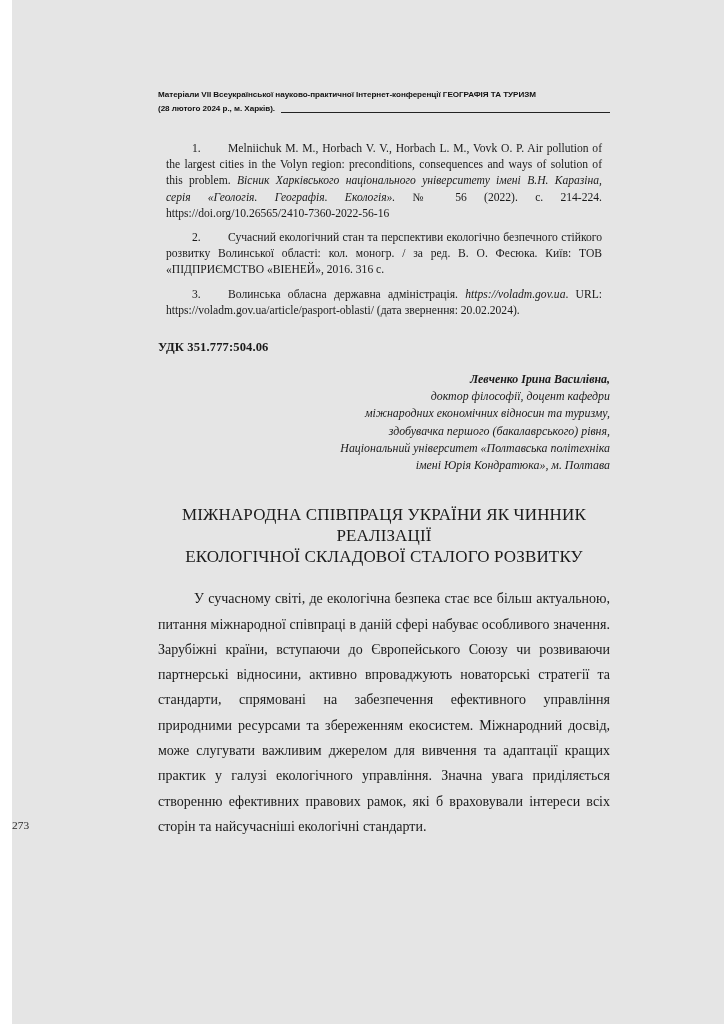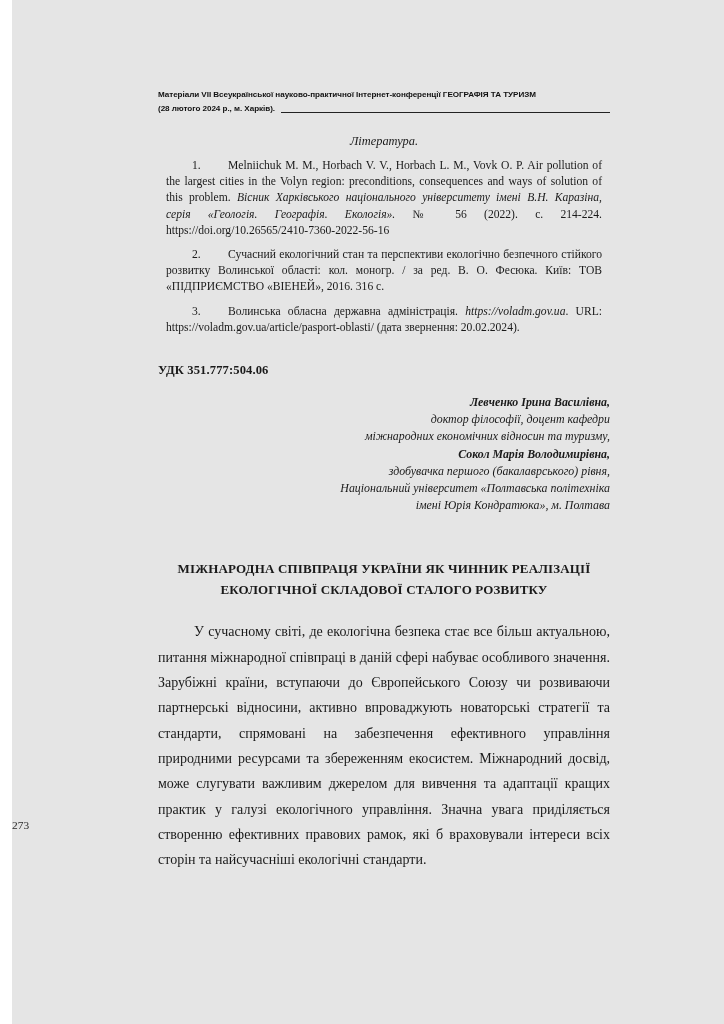--- a/index.html
+++ b/index.html
@@ -80,45 +80,45 @@
   .ref-item .num {
     display: inline-block;
     width: 62px;
     text-indent: 26px;
   }
   .ref-item i {
     font-style: italic;
   }
 
   .udk {
-    margin-top: 26px;
+    margin-top: 20px;
     font-weight: bold;
     font-size: 12.6px;
     line-height: 17px;
     letter-spacing: 0.1px;
   }
 
   
   .authors {
     margin-top: 15px;
     text-align: right;
     font-style: italic;
     font-size: 11.9px;
     line-height: 17.2px;
   }
   .authors .name {
     font-weight: bold;
   }
 
   
   .article-title {
-    margin-top: 44px;
+    margin-top: 30px;
     text-align: center;
-    font-weight: bold;
-    font-size: 13px;
+    font-weight: normal;
+    font-size: 17px;
     line-height: 21px;
     letter-spacing: 0.15px;
   }
 
   
   .body-par {
     margin-top: 19px;
     font-size: 14px;
     line-height: 25.3px;
     text-align: justify;
@@ -144,41 +144,39 @@
   <div class="header">
     <div>Матеріали VII Всеукраїнської науково-практичної  Інтернет-конференції ГЕОГРАФІЯ ТА ТУРИЗМ</div>
     <div class="header-line2">
       <span>(28 лютого 2024 р., м. Харків).</span>
       <span class="header-rule"></span>
     </div>
   </div>
 
   <div class="content">
 
-    <div class="refs-title">Література.</div>
 
     <p class="ref-item">
       <span class="num">1.</span><span>Melniichuk M. M., Horbach V. V., Horbach L. M., Vovk O. P. Air pollution of the largest cities in the Volyn region: preconditions, consequences and ways of solution of this problem. </span><i>Вісник Харківського національного університету імені В.Н. Каразіна, серія «Геологія. Географія. Екологія».</i><span> № 56 (2022). с. 214-224. https://doi.org/10.26565/2410-7360-2022-56-16</span>
     </p>
 
     <p class="ref-item">
       <span class="num">2.</span><span>Сучасний екологічний стан та перспективи екологічно безпечного стійкого розвитку Волинської області: кол. моногр. / за ред. В. О. Фесюка. Київ: ТОВ «ПІДПРИЄМСТВО «ВІЕНЕЙ», 2016. 316 с.</span><i></i><span></span>
     </p>
 
     <p class="ref-item">
       <span class="num">3.</span><span>Волинська обласна державна адміністрація. </span><i>https://voladm.gov.ua</i><span>. URL: https://voladm.gov.ua/article/pasport-oblasti/ (дата звернення: 20.02.2024).</span>
     </p>
 
     <div class="udk">УДК 351.777:504.06</div>
 
     <div class="authors">
       <div class="name">Левченко Ірина Василівна,</div>
       <div>доктор філософії, доцент кафедри</div>
       <div>міжнародних економічних відносин та туризму,</div>
-      <div class="name">Сокол Марія Володимирівна,</div>
       <div>здобувачка першого (бакалаврського) рівня,</div>
       <div>Національний університет «Полтавська політехніка</div>
       <div>імені Юрія Кондратюка», м. Полтава</div>
     </div>
 
     <div class="article-title">
       <div>МІЖНАРОДНА СПІВПРАЦЯ УКРАЇНИ ЯК ЧИННИК РЕАЛІЗАЦІЇ</div>
       <div>ЕКОЛОГІЧНОЇ  СКЛАДОВОЇ СТАЛОГО РОЗВИТКУ</div>
     </div>
 

